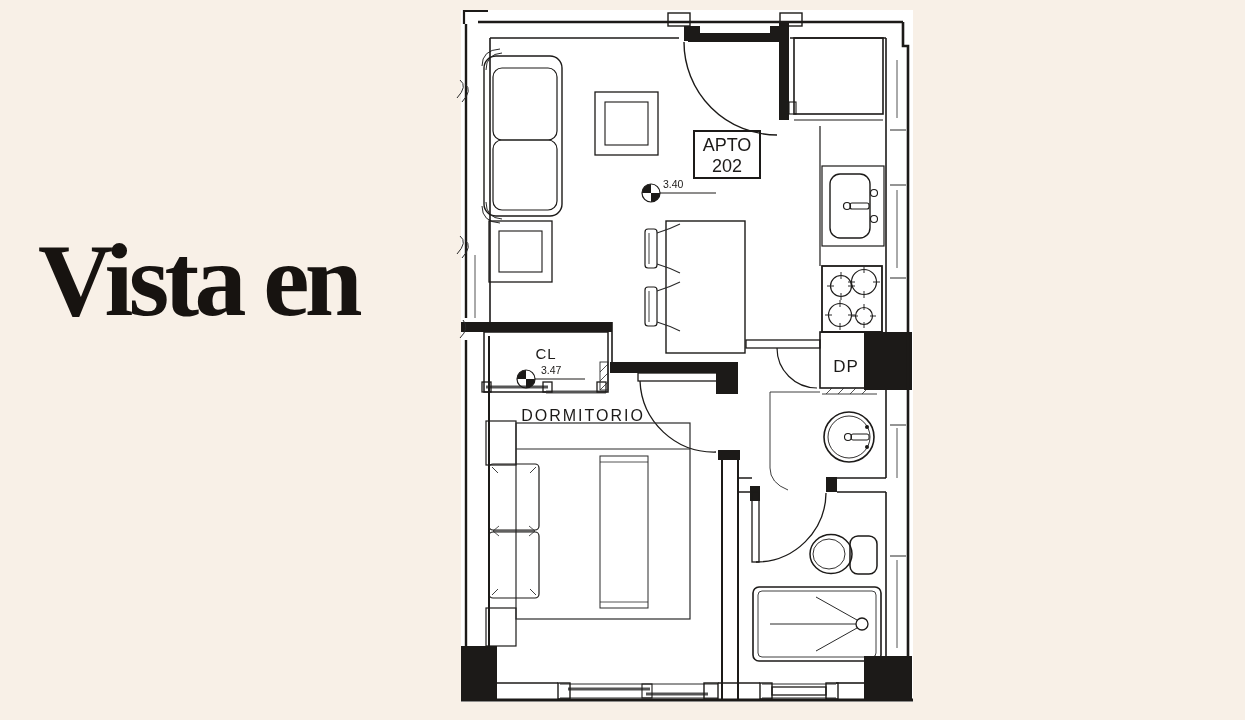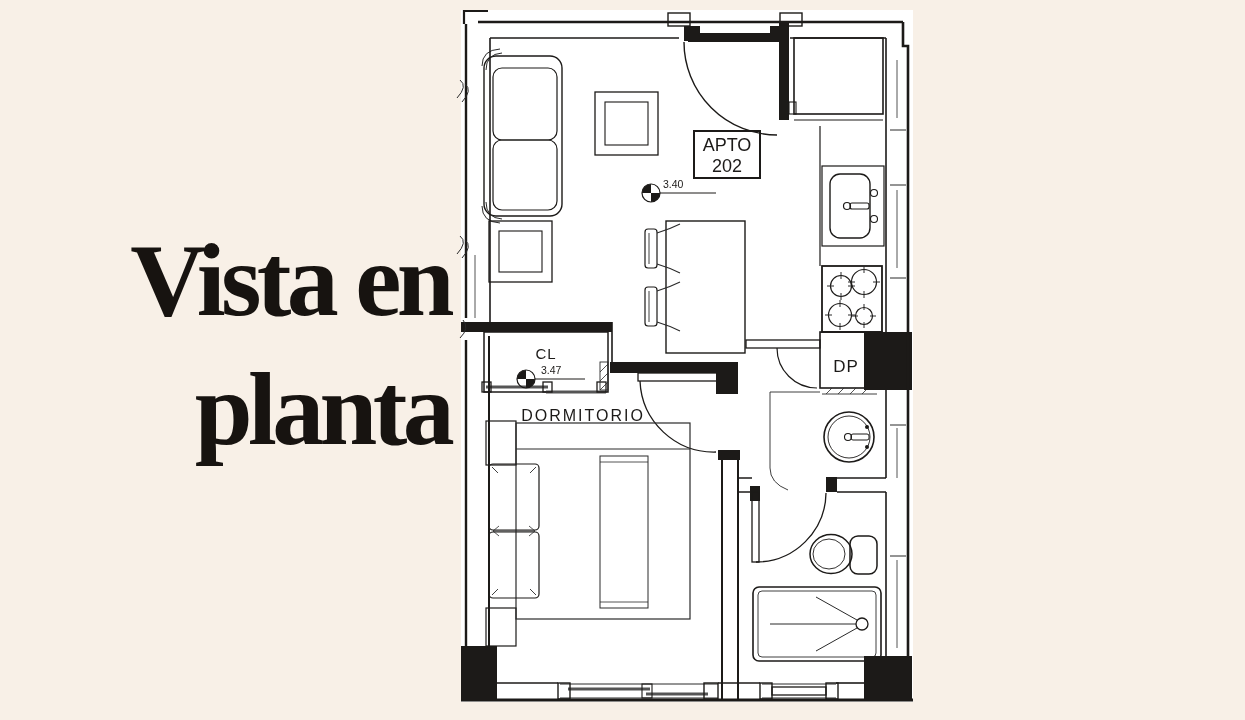--- a/index.html
+++ b/index.html
@@ -6,21 +6,21 @@
   .canvas{
     position:relative;
     width:1245px;height:720px;
     background:#f8f0e7;
     overflow:hidden;
     font-family:"Liberation Sans", sans-serif;
   }
   .title{
     position:absolute;
     left:38px;top:216px;width:412px;
-    text-align:right;
+    text-align:left;
     font-family:"Liberation Serif", serif;
     font-weight:600;
     font-size:104px;
     line-height:1.24;
     letter-spacing:-0.045em;
     color:#171310;
     white-space:nowrap;
   }
   svg.plan{position:absolute;left:450px;top:0;width:475px;height:720px;}
   svg .ln{stroke:#1c1a18;fill:none;}
@@ -35,21 +35,20 @@
   .t-dp{font-size:17px;letter-spacing:1px;}
   .t-lvl{font-size:10.5px;}
 </style>
 </head>
 <body>
 
 <div class="canvas">
 
   <div class="title">
     <div>Vista en</div>
-    <div>planta</div>
   </div>
 
   <svg class="plan" viewBox="450 0 475 720">
 
     <rect class="paper" x="461" y="10" width="452" height="692"></rect>
 
     <g>
       <rect class="ln" x="484" y="56" width="78" height="160" rx="12" stroke-width="1.4"></rect>
       <rect class="ln" x="493" y="68" width="64" height="72" rx="9" stroke-width="1.2"></rect>
       <rect class="ln" x="493" y="140" width="64" height="70" rx="9" stroke-width="1.2"></rect>

